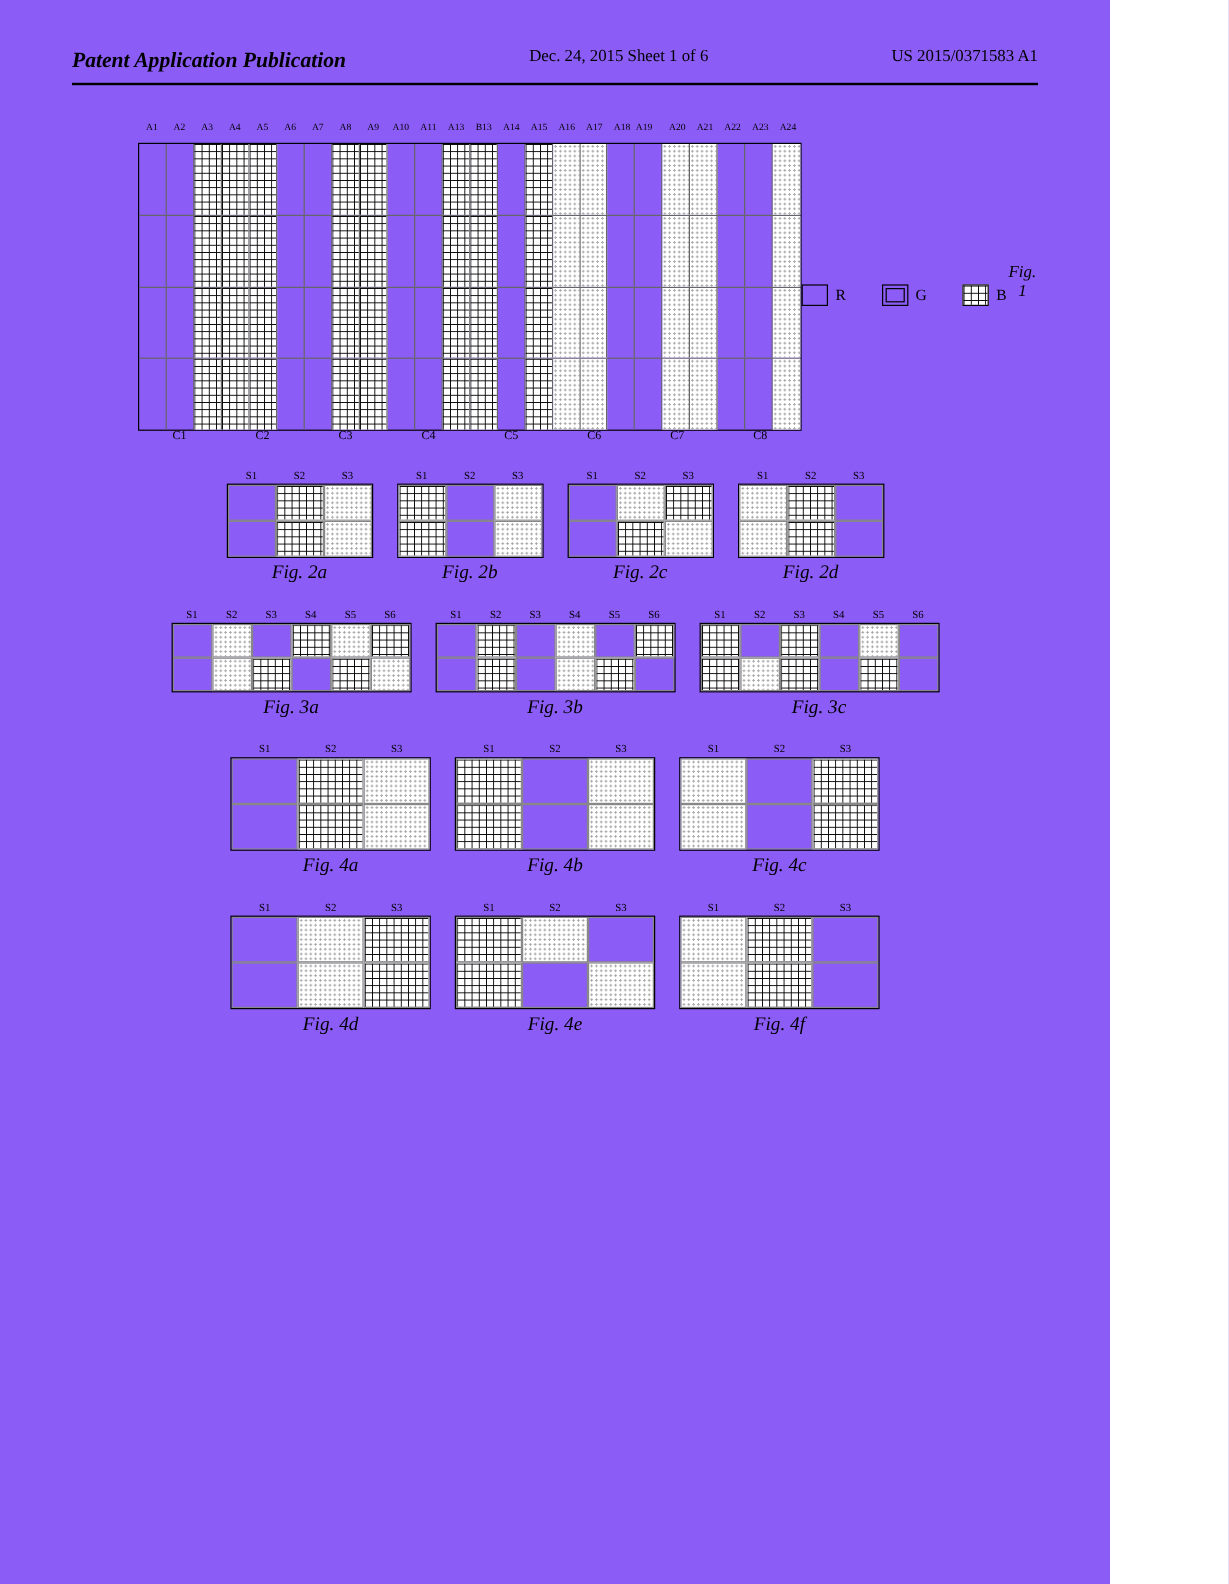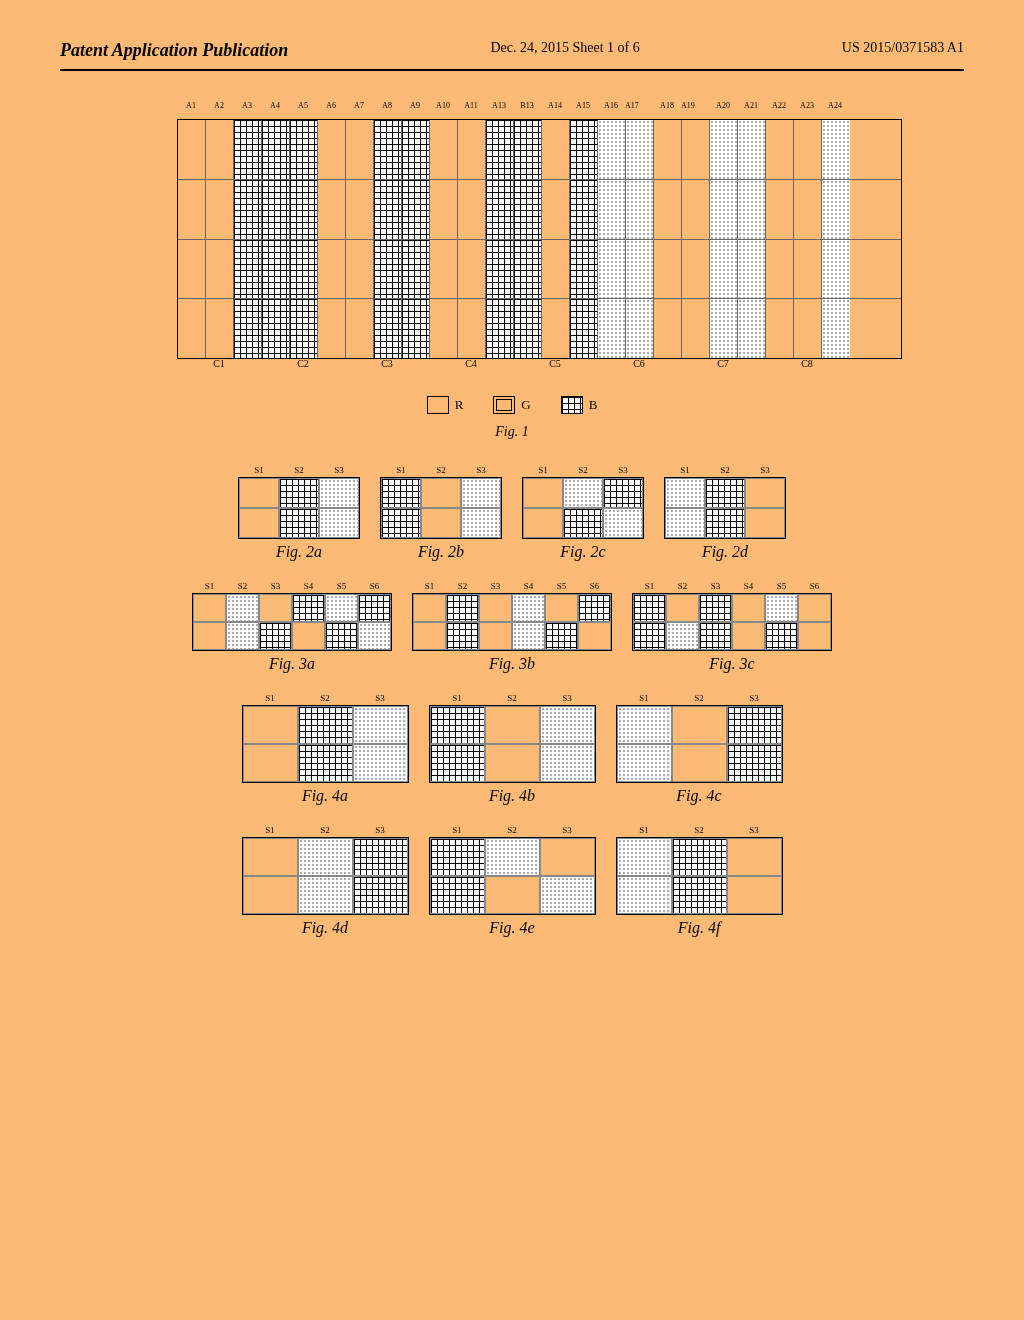--- a/index.html
+++ b/index.html
@@ -6,23 +6,23 @@
     body {
       background: #fff;
       font-family: 'Times New Roman', Times, serif;
       width: 1024px;
       min-height: 1320px;
       position: relative;
       overflow-x: hidden;
     }
 
     .page {
-      width: 1024px;
+      width: 925px;
       min-height: 1320px;
-      background: #fdba74;
+      background: #8b5cf6;
       padding: 40px 60px;
     }
 
     
     .header {
       display: flex;
       justify-content: space-between;
       align-items: flex-start;
       margin-bottom: 30px;
       border-bottom: 2px solid #000;
@@ -38,21 +38,21 @@
       text-align: center;
     }
     .header-right {
       font-size: 14px;
       text-align: right;
     }
 
     
     .main-figure {
       display: flex;
-      flex-direction: column;
+      flex-direction: row;
       align-items: center;
       margin-bottom: 10px;
     }
 
     
     .grid-diagram {
       position: relative;
       width: 780px;
       height: 280px;
       margin: 0 auto;
@@ -214,21 +214,21 @@
         <span style="width:28px;text-align:center">A7</span>
         <span style="width:28px;text-align:center">A8</span>
         <span style="width:28px;text-align:center">A9</span>
         <span style="width:28px;text-align:center">A10</span>
         <span style="width:28px;text-align:center">A11</span>
         <span style="width:28px;text-align:center">A13</span>
         <span style="width:28px;text-align:center">B13</span>
         <span style="width:28px;text-align:center">A14</span>
         <span style="width:28px;text-align:center">A15</span>
         <span style="width:28px;text-align:center">A16</span>
-        <span style="width:28px;text-align:left">A17</span>
+        <span style="width:28px;text-align:center">A17</span>
         <span style="width:28px;text-align:center">A18</span>
         <span style="width:28px;text-align:left">A19</span>
         <span style="width:28px;text-align:center">A20</span>
         <span style="width:28px;text-align:center">A21</span>
         <span style="width:28px;text-align:center">A22</span>
         <span style="width:28px;text-align:center">A23</span>
         <span style="width:28px;text-align:center">A24</span>
       </div>
 
       <div style="position:absolute;top:18px;left:55px;right:0;bottom:22px;border:1.5px solid #000;display:flex;flex-direction:column;">

